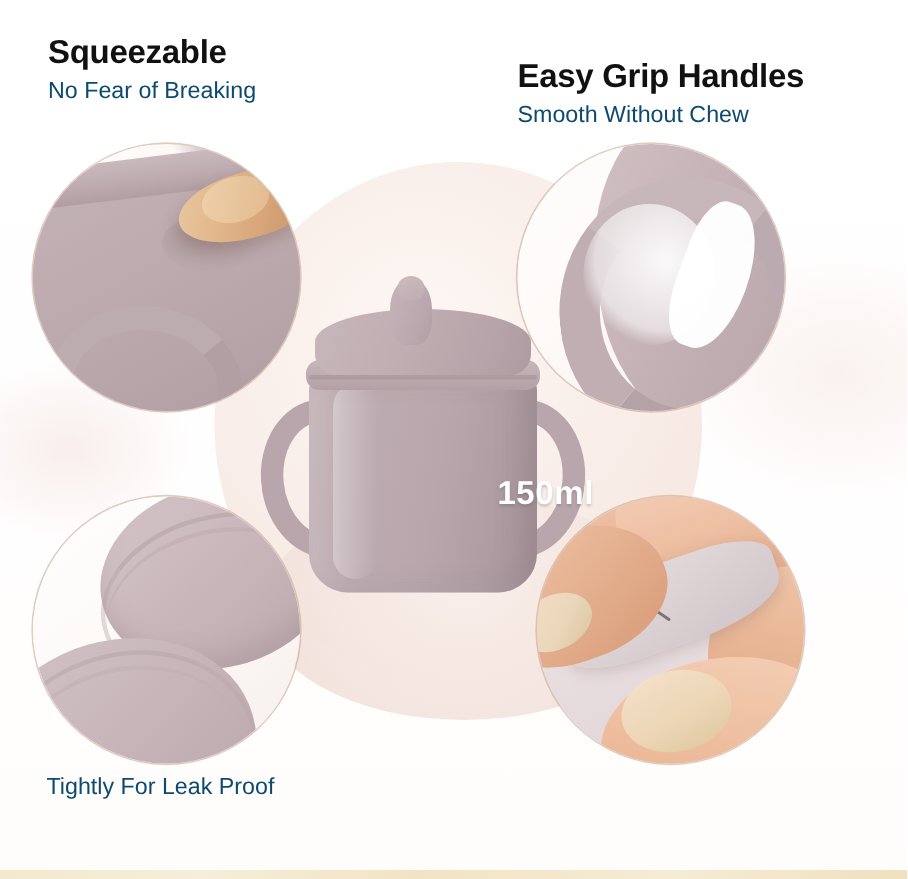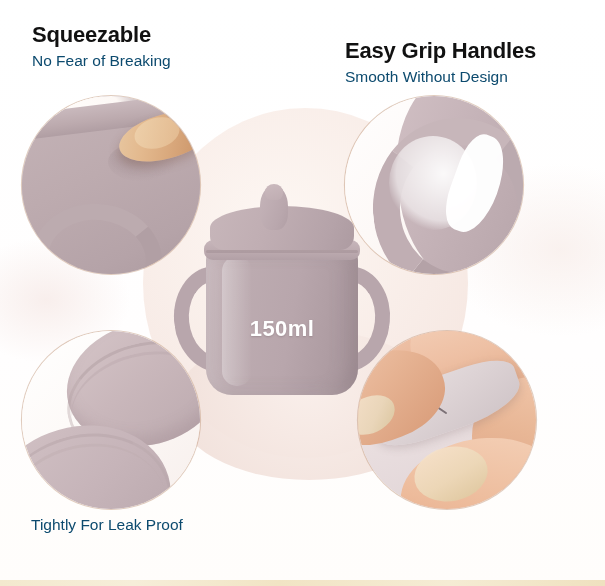--- a/index.html
+++ b/index.html
@@ -255,21 +255,21 @@
   }
   .handle-l{left:6px;border-right-color:transparent;transform:rotate(-6deg);}
   .handle-r{right:6px;border-left-color:transparent;transform:rotate(6deg);}
   .handle-l::after,.handle-r::after{
     content:"";position:absolute;top:-15px;width:15px;height:106px;background:#b8a6ac;
     border-radius:8px;
   }
   .handle-l::after{right:-15px;}
   .handle-r::after{left:-15px;}
   .cup-volume{
-    position:absolute;left:0;right:0;top:128px;text-align:center;
+    position:absolute;left:0;right:0;top:128px;text-align:right;
     font-size:22px;font-weight:bold;color:#ffffff;letter-spacing:.4px;
     text-shadow:0 1px 2px rgba(110,92,98,.35);
   }
 
   
   #bottom-band{
     position:absolute;left:0;bottom:0;width:605px;height:6px;
     background:linear-gradient(90deg,#f3e9ce 0%,#f6eed9 22%,#f1e4c4 46%,#f5ecd4 74%,#efe1bf 100%);
   }
 </style>
@@ -293,21 +293,21 @@
       <div class="cup-rim-tl"></div>
       <div class="dimple-tl"></div>
       <div class="handle-tl"></div>
       <div class="thumb-tl"></div>
       <div class="thumbnail-tl"></div>
     </div>
   </div>
 
   <div class="label" id="label-tr">
     <h2>Easy Grip Handles</h2>
-    <p>Smooth Without Design</p>
+    <p>Smooth Without Chew</p>
   </div>
 
   <div class="inset" id="inset-tr">
     <div class="scene">
       <div class="tr-body"></div>
 
       <div class="tr-handle"></div>
       <div class="tr-handle-shade"></div>
       <div class="tr-gap"></div>
     </div>

